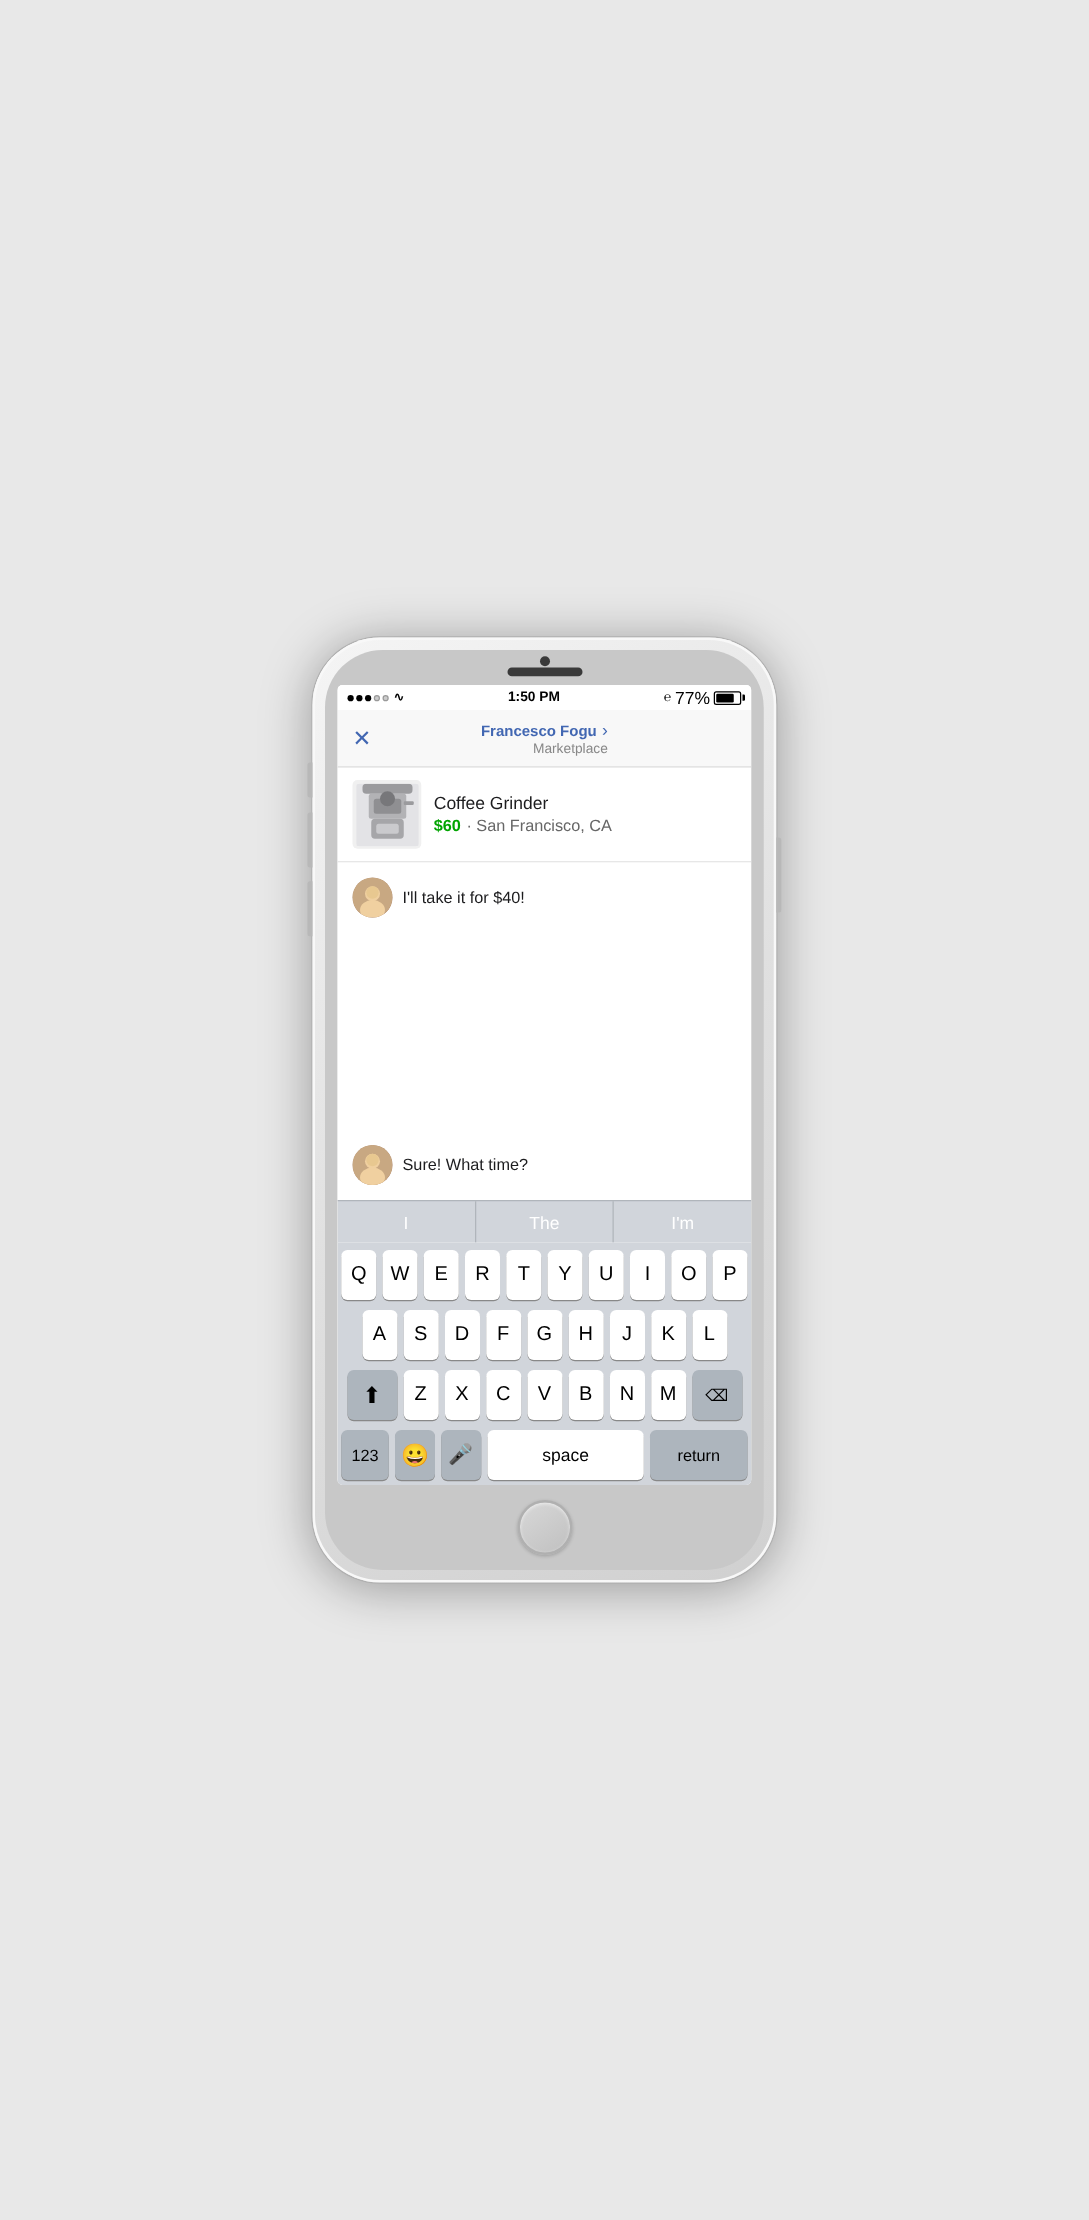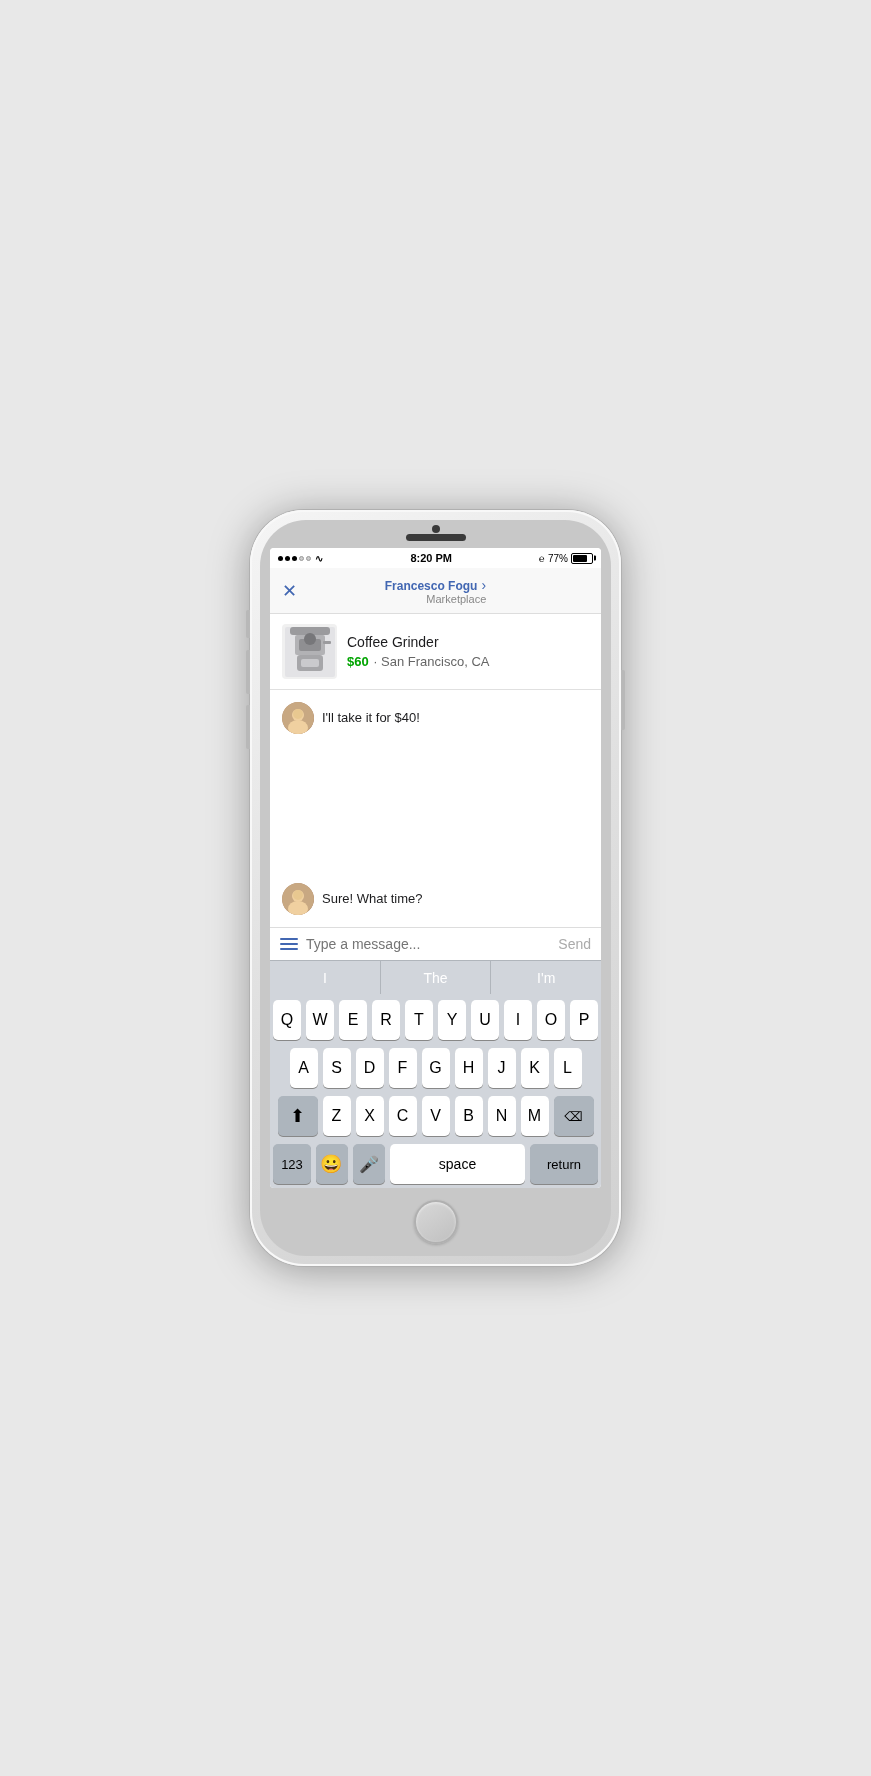--- a/index.html
+++ b/index.html
@@ -433,21 +433,21 @@
     .key-mic {
       width: 32px;
       font-size: 16px;
     }
     .key-space {
       flex: 1;
       max-width: 160px;
       font-size: 14px;
     }
     .key-return {
-      width: 68px;
+      width: 78px;
       font-size: 13px;
     }
 
     
     .grinder-svg {
       width: 50px;
       height: 50px;
     }
   </style>
 </head>
@@ -472,24 +472,24 @@
         <div class="status-left">
           <div class="signal-dots">
             <div class="dot filled"></div>
             <div class="dot filled"></div>
             <div class="dot filled"></div>
             <div class="dot empty"></div>
             <div class="dot empty"></div>
           </div>
           <span style="font-size:10px;">∿</span>
         </div>
-        <div class="status-center">8:20 PM</div>
+        <div class="status-center">1:50 PM</div>
         <div class="status-right">
           <span style="font-size:10px;">℮</span>
-          <span style="font-size:10px;">77%</span>
+          <span style="font-size:14px;">77%</span>
           <div class="battery">
             <div class="battery-fill"></div>
           </div>
         </div>
       </div>
 
       <div class="chat-header">
         <div class="close-btn">
           <span>✕</span>
         </div>
@@ -545,29 +545,20 @@
               <circle cx="16" cy="16" r="16" fill="#c8a882"></circle>
               <ellipse cx="16" cy="13" rx="6" ry="6" fill="#f0d0a0"></ellipse>
               <ellipse cx="16" cy="26" rx="10" ry="8" fill="#f0d0a0"></ellipse>
               <ellipse cx="16" cy="12" rx="5" ry="5" fill="#e8c890"></ellipse>
             </svg>
           </div>
           <div class="message-bubble">Sure! What time?</div>
         </div>
       </div>
 
-      <div class="message-input-area">
-        <div class="menu-icon">
-          <div class="menu-line"></div>
-          <div class="menu-line"></div>
-          <div class="menu-line"></div>
-        </div>
-        <input type="text" class="message-input" readonly="" placeholder="Type a message..." style="">
-        <div class="send-btn">Send</div>
-      </div>
 
       <div class="predictive-bar">
         <div class="predict-word">I</div>
         <div class="predict-word">The</div>
         <div class="predict-word">I'm</div>
       </div>
 
       <div class="keyboard">
 
         <div class="key-row">

